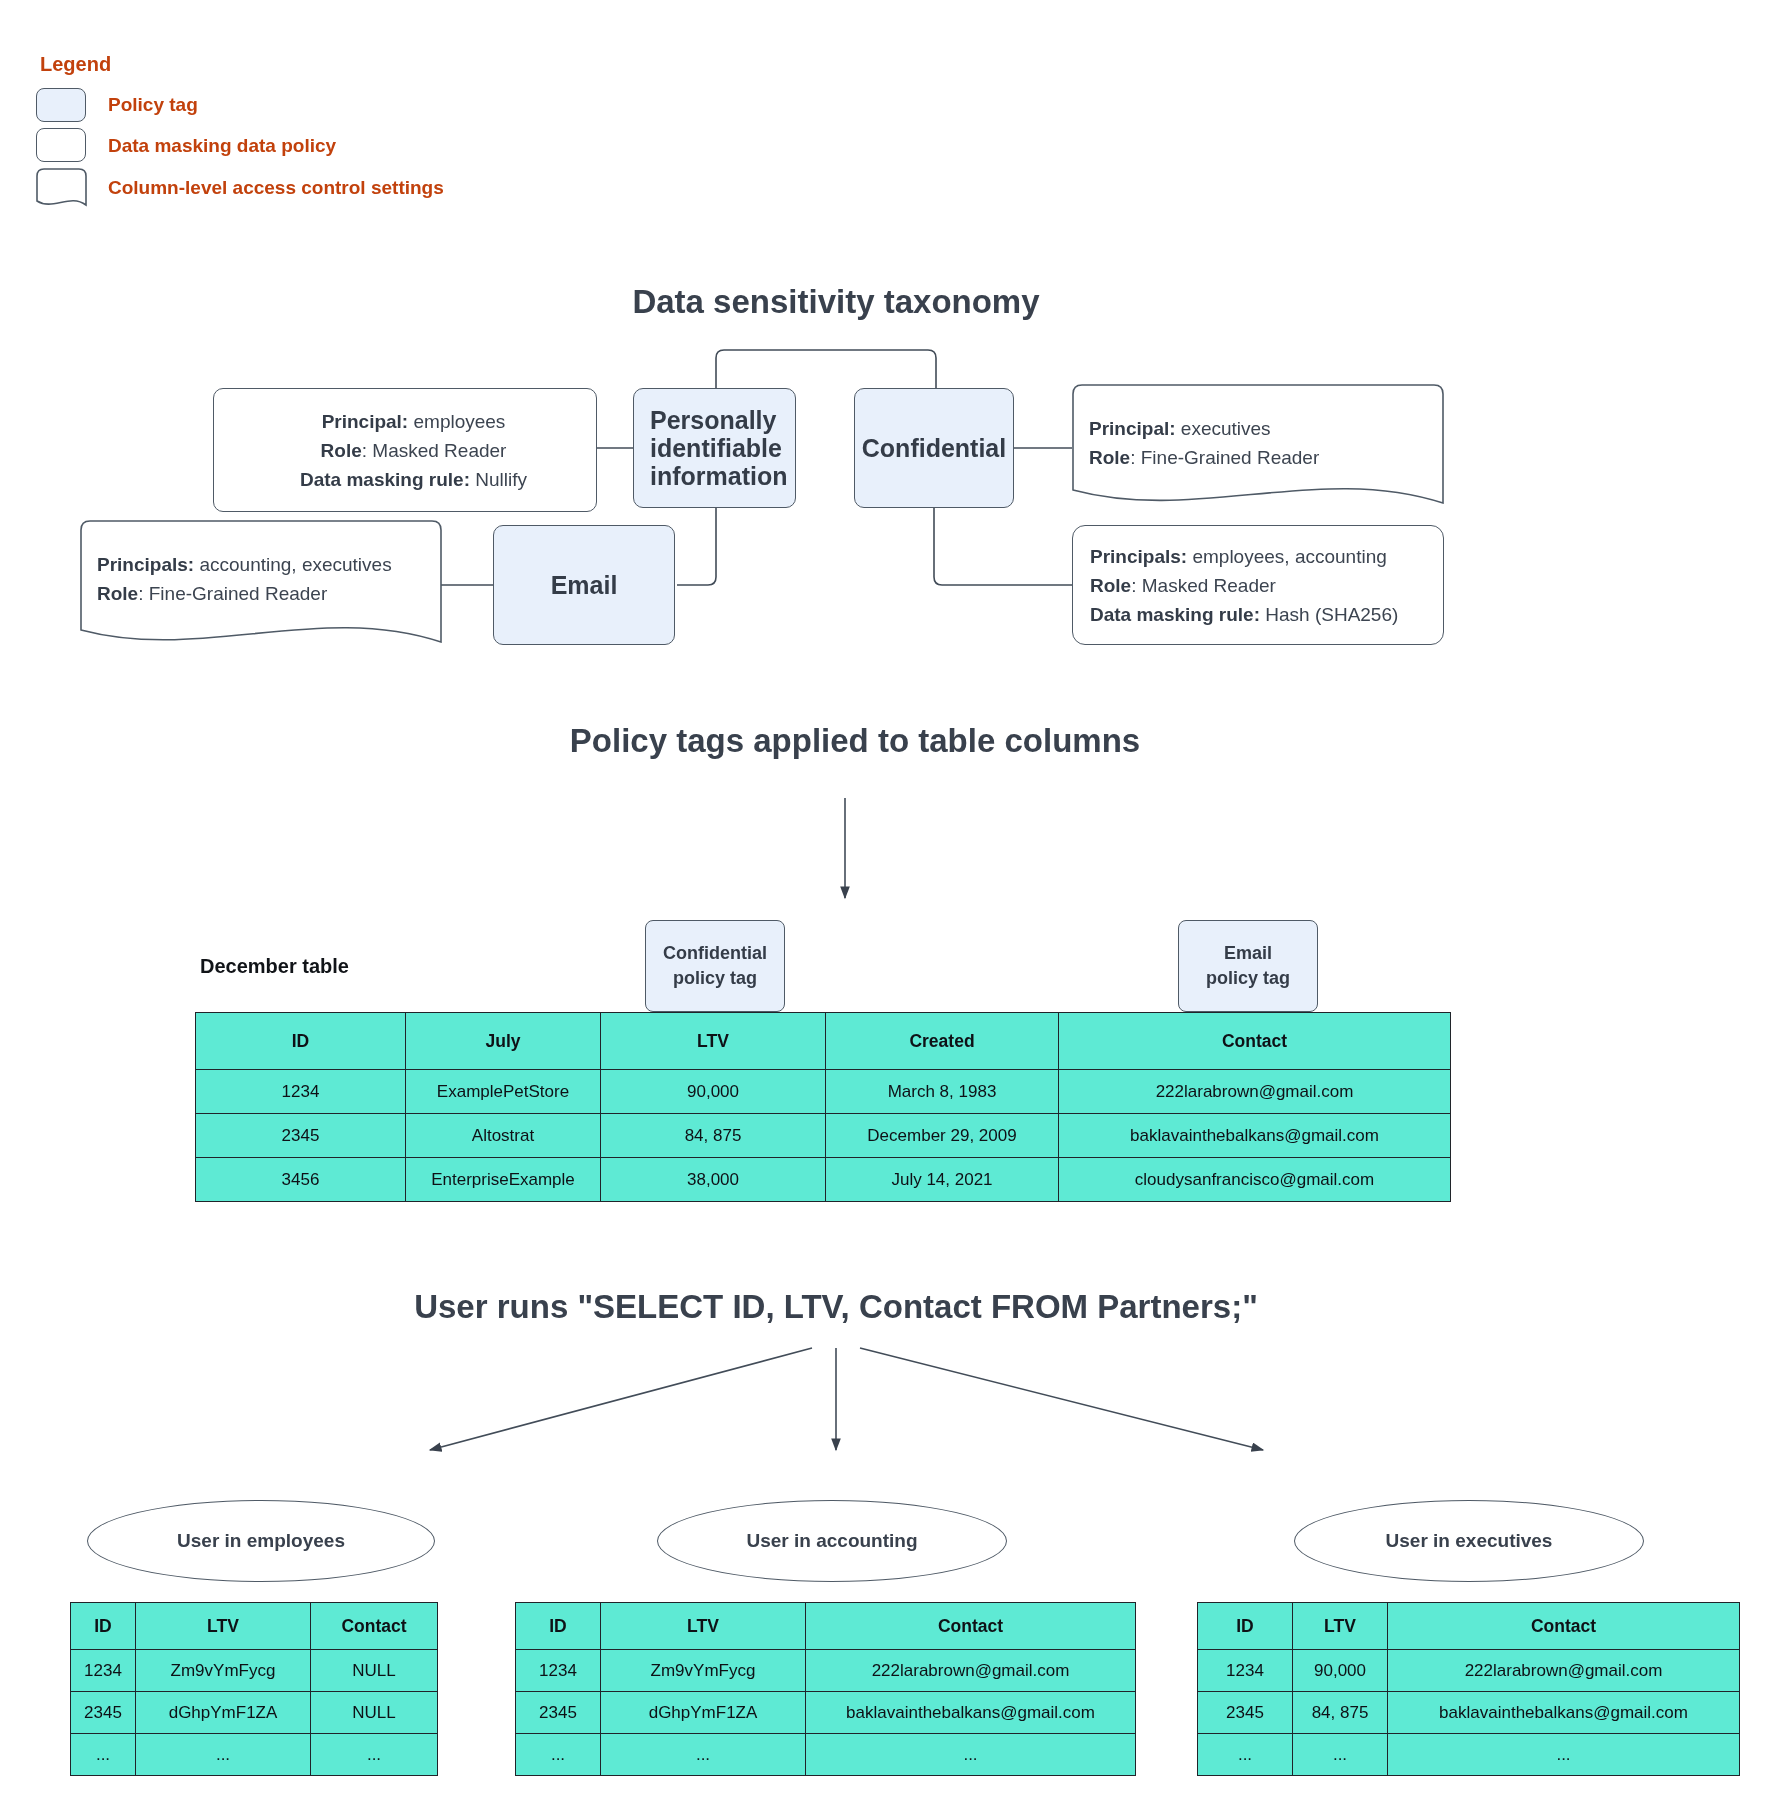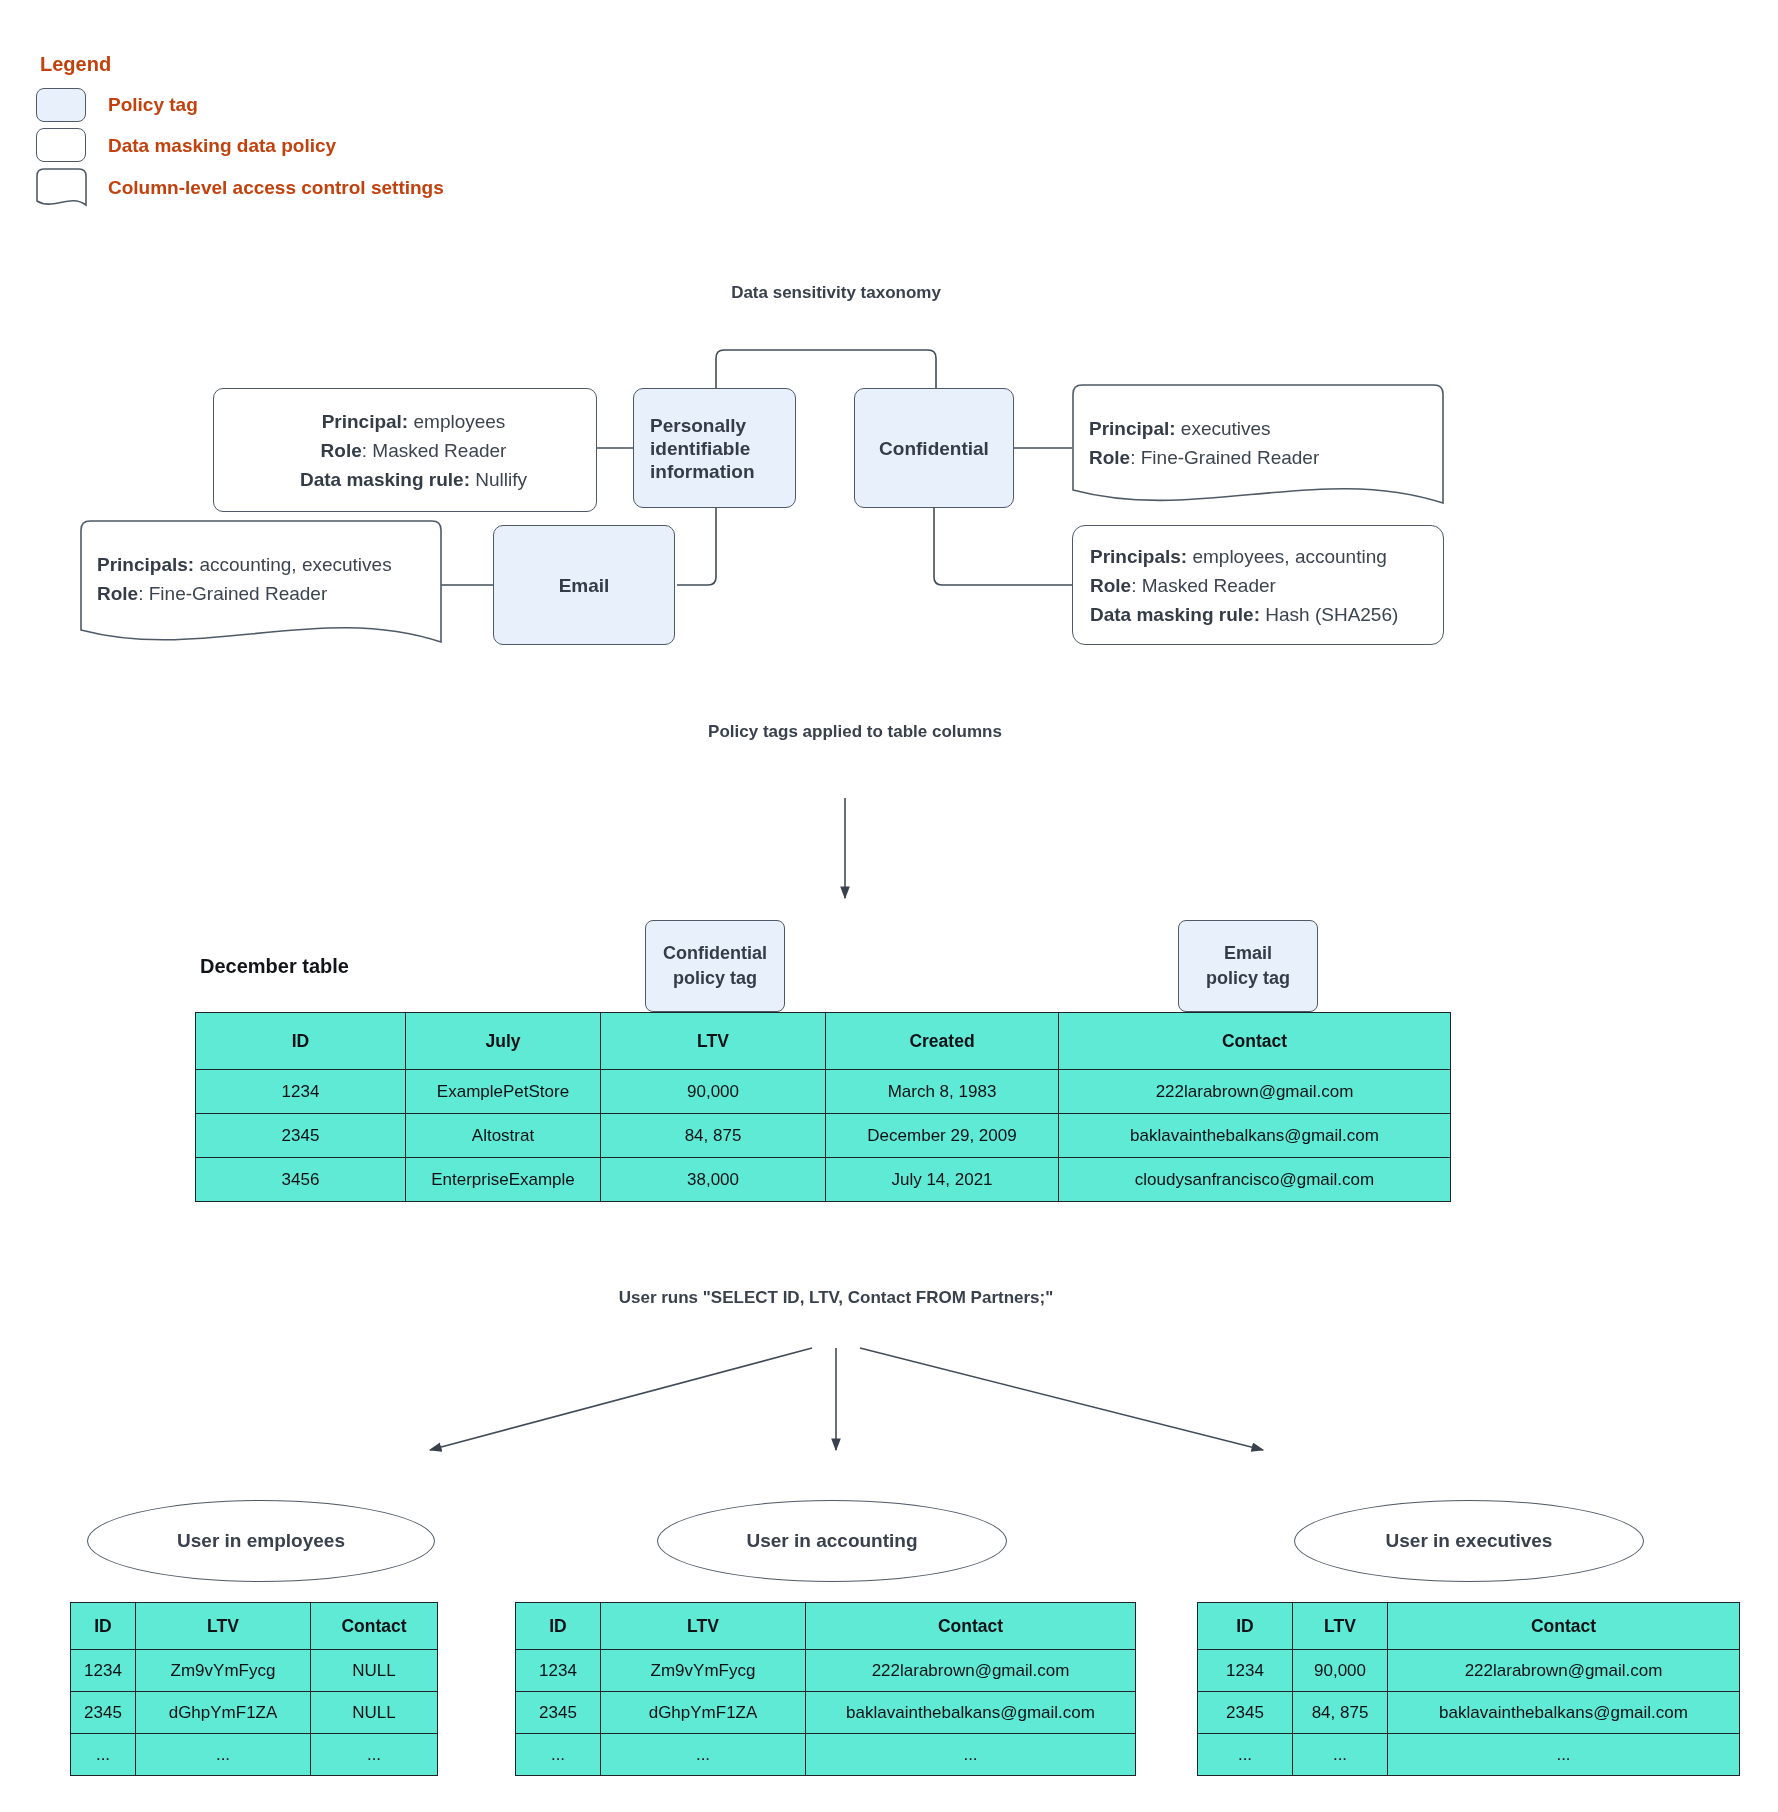--- a/index.html
+++ b/index.html
@@ -7,28 +7,28 @@
     position:relative;width:1778px;height:1812px;background:#ffffff;
     font-family:"Liberation Sans", sans-serif;color:#343c48;overflow:hidden;
   }
   .abs{position:absolute;box-sizing:border-box;}
   svg{display:block;}
   
   .box{position:absolute;box-sizing:border-box;border:1.6px solid #4f5a66;border-radius:10px;}
   .tagfill{background:#e8f0fb;}
   .whitefill{background:#ffffff;}
   .boxlabel{display:flex;align-items:center;justify-content:center;text-align:center;
-    font-weight:bold;font-size:19px;line-height:23px;color:#343c48;height:100%;width:100%;}
+    font-weight:bold;font-size:25px;line-height:28px;color:#343c48;height:100%;width:100%;}
   .boxlabel.leftal{justify-content:flex-start;text-align:left;padding-left:16px;}
   .note-inner{display:flex;flex-direction:column;justify-content:center;height:100%;padding-left:17px;}
   .nline{font-size:19px;line-height:29px;color:#3c4450;white-space:nowrap;}
   .nline b{color:#343c48;}
   .doc-text{position:absolute;display:flex;flex-direction:column;justify-content:flex-start;padding:20px 0 0 17px;}
   
-  .h1{position:absolute;font-weight:bold;font-size:17px;color:#39414d;text-align:center;}
+  .h1{position:absolute;font-weight:bold;font-size:33px;color:#39414d;text-align:center;}
   .small-label{position:absolute;font-weight:bold;font-size:20px;color:#111418;}
   
   .legend-label{position:absolute;font-weight:bold;font-size:19px;color:#c2410c;}
   .legend-swatch{position:absolute;box-sizing:border-box;border:1.6px solid #4f5a66;border-radius:8px;width:50px;height:34px;}
   
   table.dt{border-collapse:collapse;table-layout:fixed;width:100%;background:#5eead4;}
   table.dt th,table.dt td{border:1.6px solid #20242a;text-align:center;vertical-align:middle;
     font-size:17px;color:#0e1116;overflow:hidden;white-space:nowrap;padding:0 2px;}
   table.dt th{font-weight:bold;font-size:17.5px;}
   .partners th{height:56px;}

